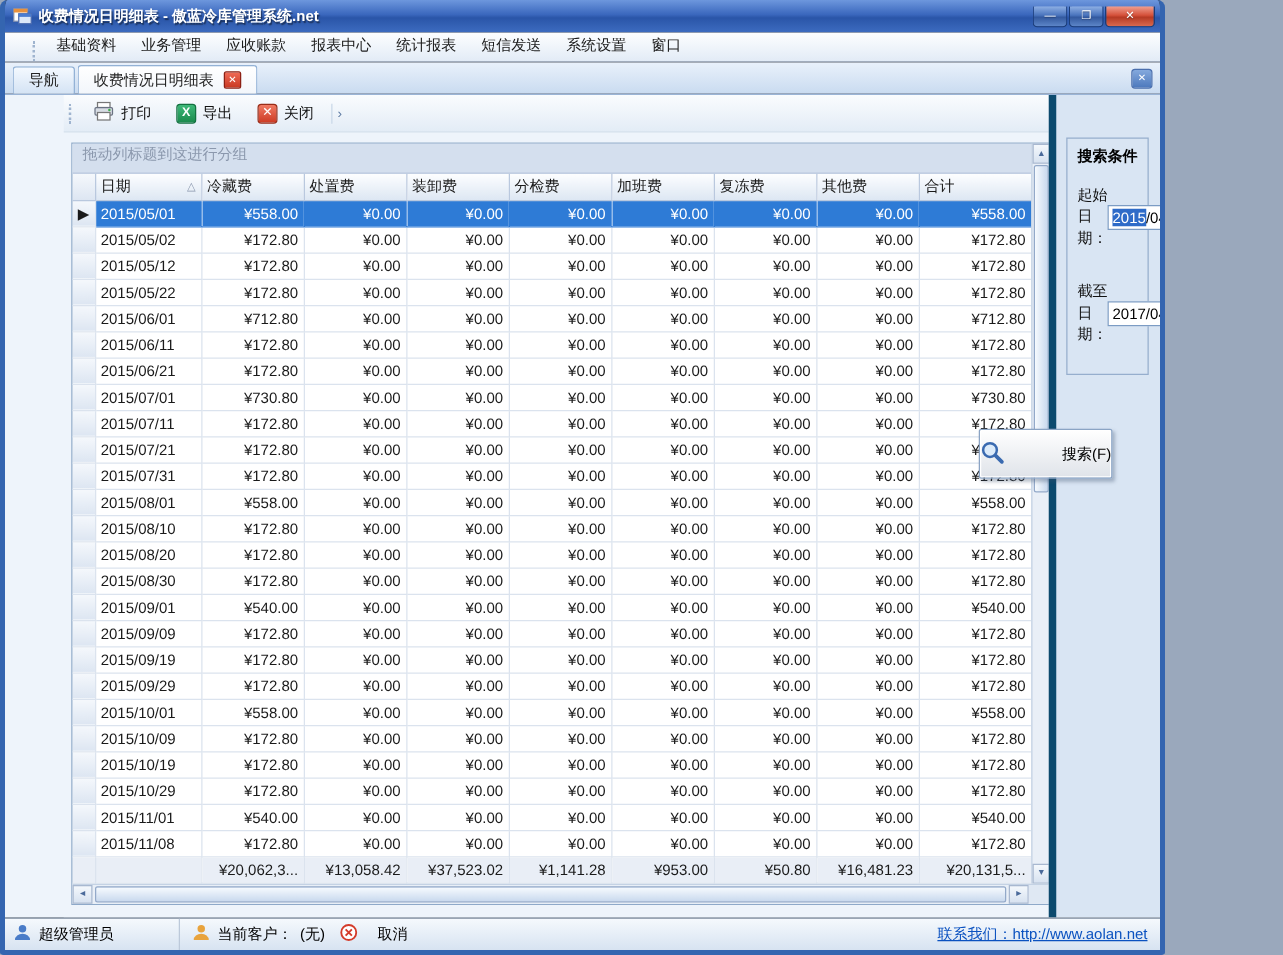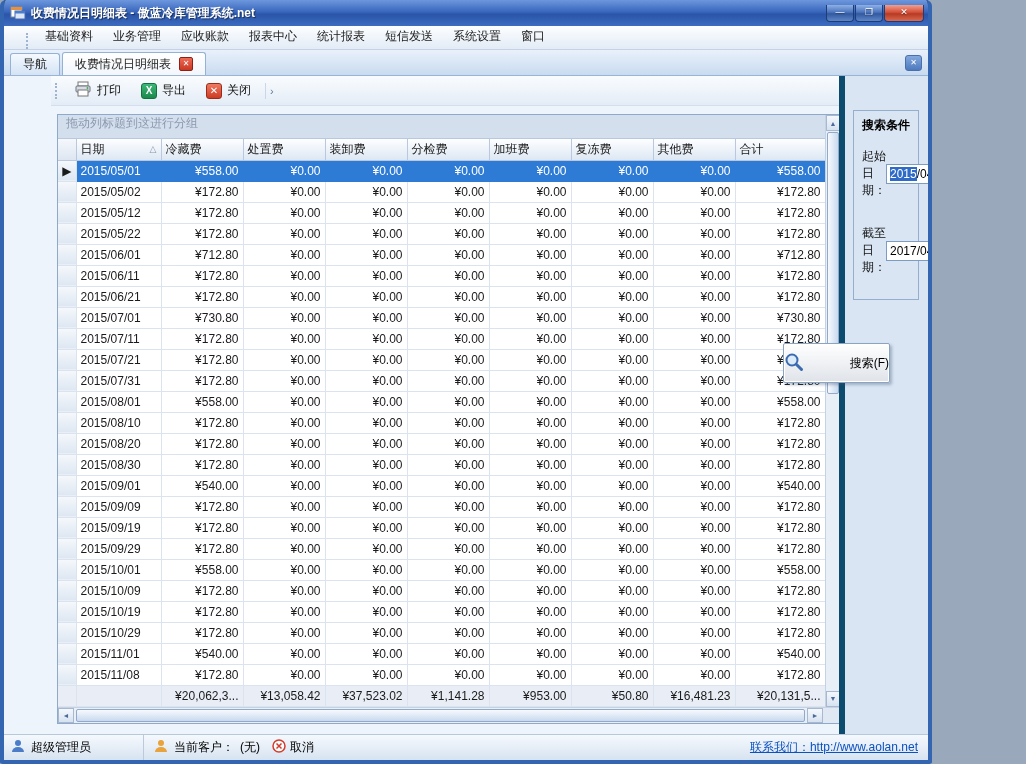--- a/index.html
+++ b/index.html
@@ -110,21 +110,21 @@
                 border:1px solid #8ba4c4; border-radius:2px; background:linear-gradient(#ffffff,#dfe3e9);
                 box-shadow:2px 2px 3px rgba(60,80,110,.35), inset 0 0 0 1px #fff;
                 display:flex; align-items:center; justify-content:space-between; gap:7px; cursor:pointer; }
 
   
   .statusbar { height:26px; flex:0 0 auto; background:linear-gradient(#f5f9fd,#d7e3f1);
                border-top:1px solid #b8c8dc; display:flex; align-items:center; }
   .status-sec1 { width:140px; display:flex; align-items:center; gap:6px; padding-left:7px;
                  align-self:stretch; border-right:1px solid #bcc9da; }
   .status-sec2 { display:flex; align-items:center; gap:6px; padding:0 10px; }
-  .cancel-btn { display:flex; align-items:center; gap:4px; cursor:pointer; margin-left:6px; }
+  .cancel-btn { display:flex; align-items:center; gap:16px; cursor:pointer; margin-left:6px; }
   .status-spacer { flex:1; }
   .status-link { color:#0b52c0; text-decoration:underline; padding-right:10px; cursor:pointer; }
 </style>
 </head>
 <body>
 
 <div class="window">
 
   <div class="titlebar">
     <span>

